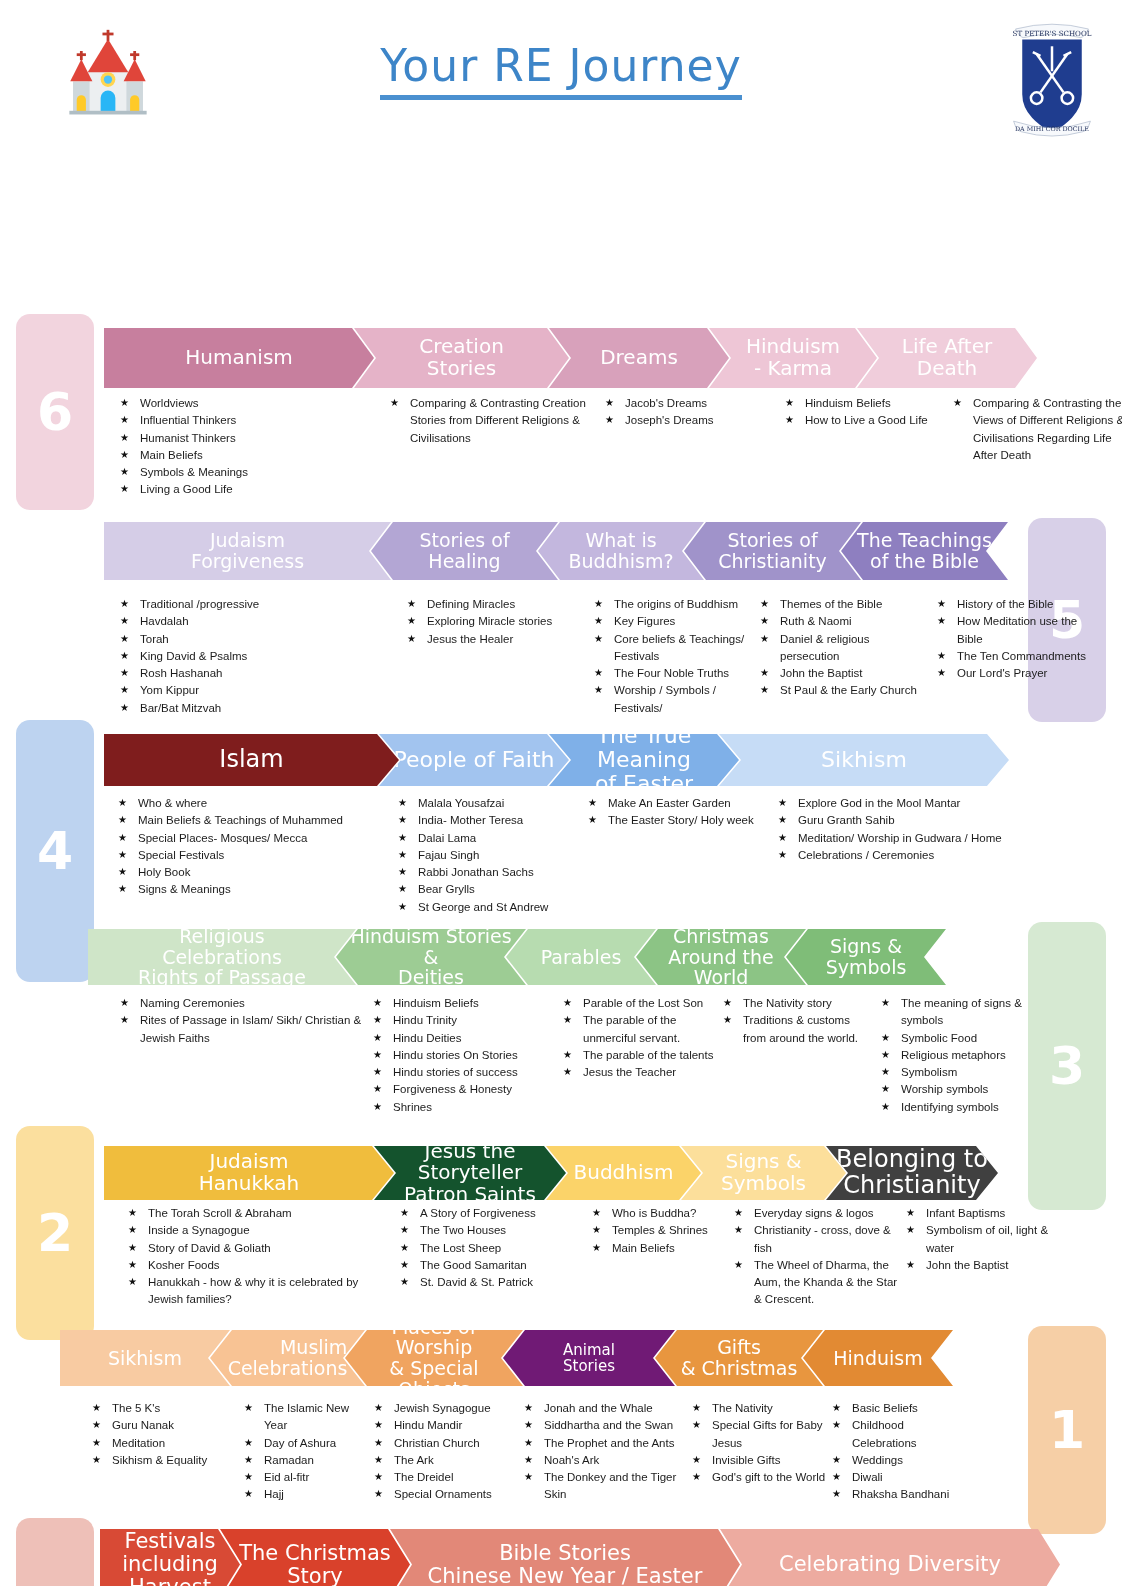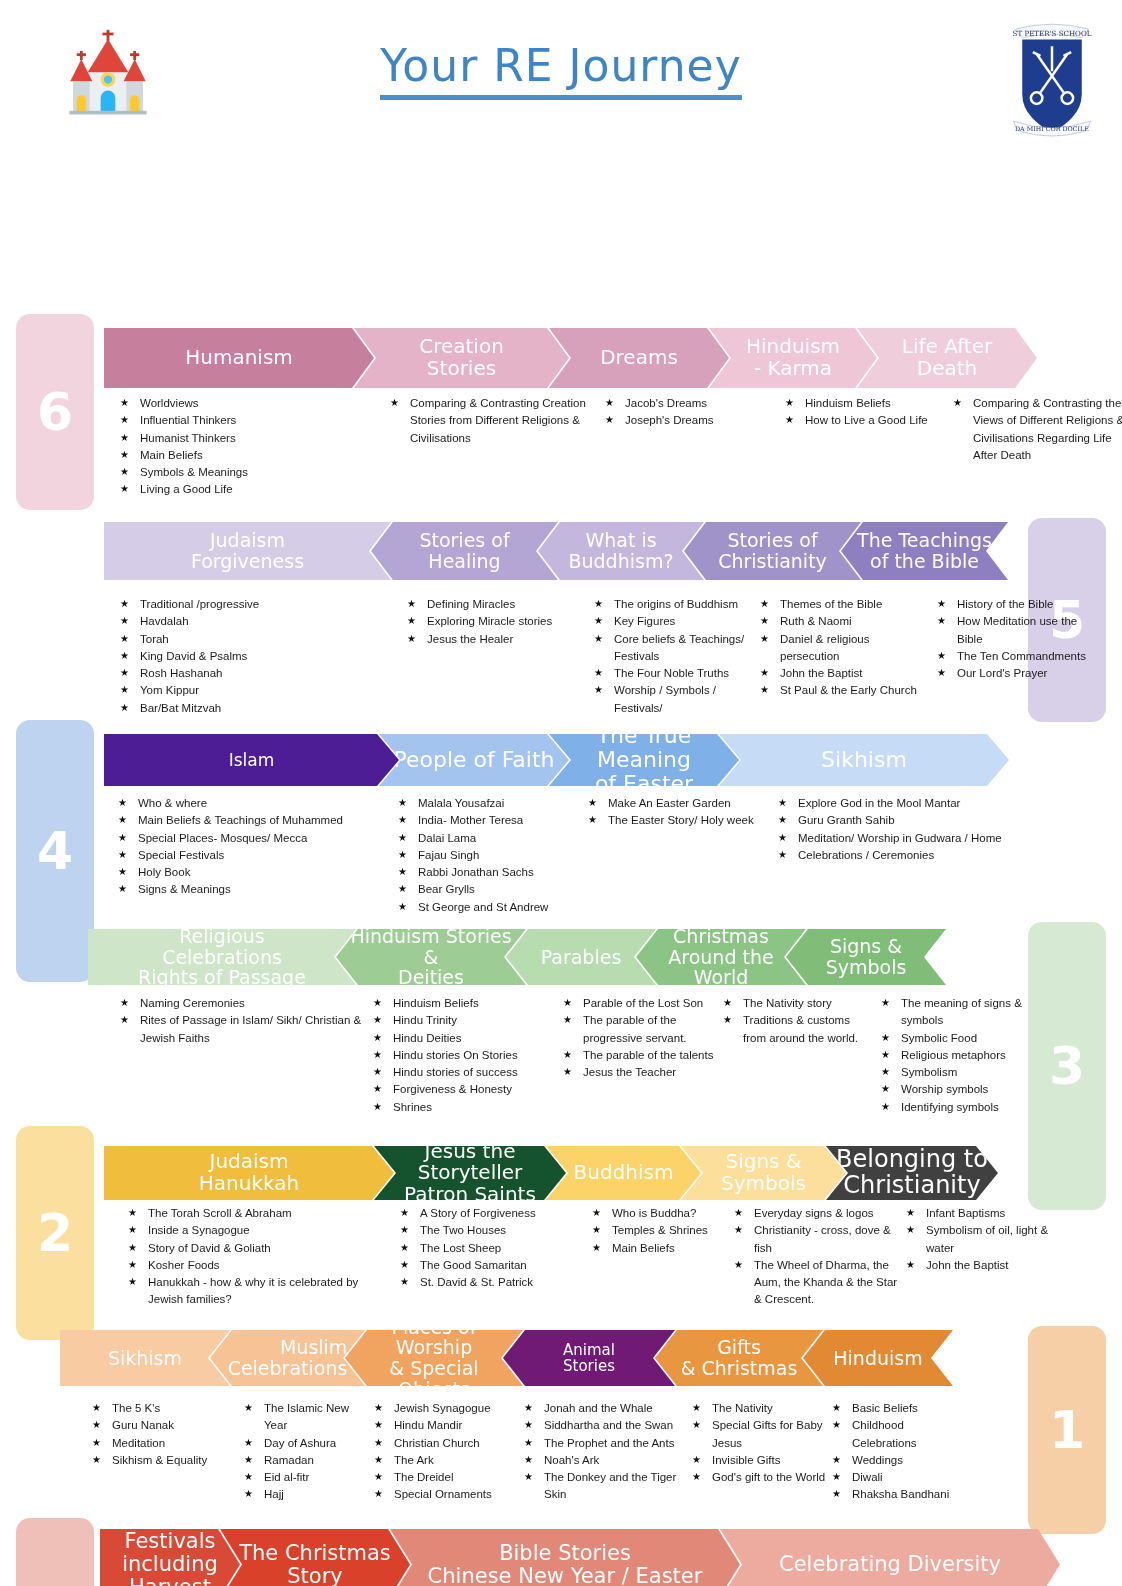--- a/index.html
+++ b/index.html
@@ -280,21 +280,21 @@
             <li>Our Lord's Prayer</li>
           </ul>
         </div>
       </div>
     </div>
     <div class="row">
       <div class="year-badge left" style="top: 570px; height: 262px; background: rgb(189, 211, 240);">
         <span>4</span>
       </div>
       <div class="bar rtl" style="top: 584px; height: 52px; left: 104px;">
-        <div class="seg" style="width: 295px; background: #4c1d95; font-size: 17px; z-index: 40;">
+        <div class="seg" style="width: 295px; background: #7f1d1d; font-size: 24px; z-index: 40;">
           <span style="white-space: pre-line;">Islam</span>
         </div>
         <div class="seg" style="width: 190px; background: rgb(162, 196, 239); font-size: 22px; z-index: 39;">
           <span style="white-space: pre-line;">People of Faith</span>
         </div>
         <div class="seg" style="width: 190px; background: rgb(127, 176, 232); font-size: 22px; z-index: 38;">
           <span style="white-space: pre-line;">The True Meaning
 of Easter</span>
         </div>
         <div class="seg" style="width: 290px; background: rgb(198, 220, 246); font-size: 22px; z-index: 37;">
@@ -379,21 +379,21 @@
             <li>Hindu Deities</li>
             <li>Hindu stories On Stories</li>
             <li>Hindu stories of success</li>
             <li>Forgiveness &amp; Honesty</li>
             <li>Shrines</li>
           </ul>
         </div>
         <div class="col" style="width: 160px;">
           <ul>
             <li>Parable of the Lost Son</li>
-            <li>The parable of the progressive servant.</li>
+            <li>The parable of the unmerciful servant.</li>
             <li>The parable of the talents</li>
             <li>Jesus the Teacher</li>
           </ul>
         </div>
         <div class="col" style="width: 158px;">
           <ul>
             <li>The Nativity story</li>
             <li>Traditions &amp; customs from around the world.</li>
           </ul>
         </div>

